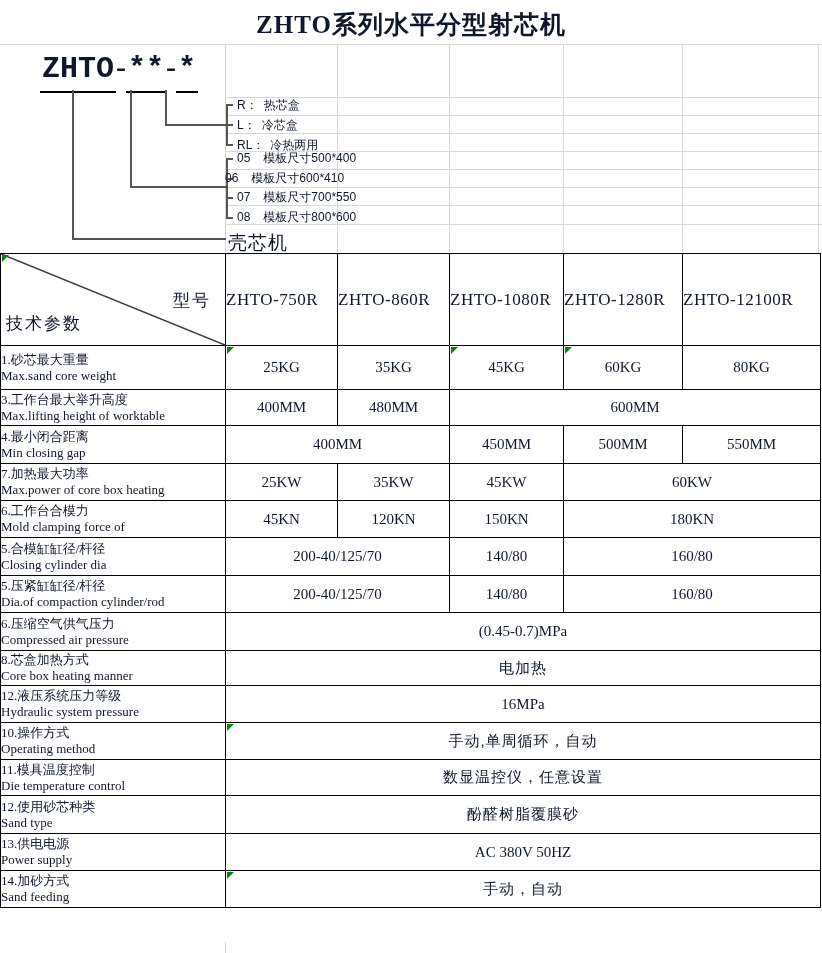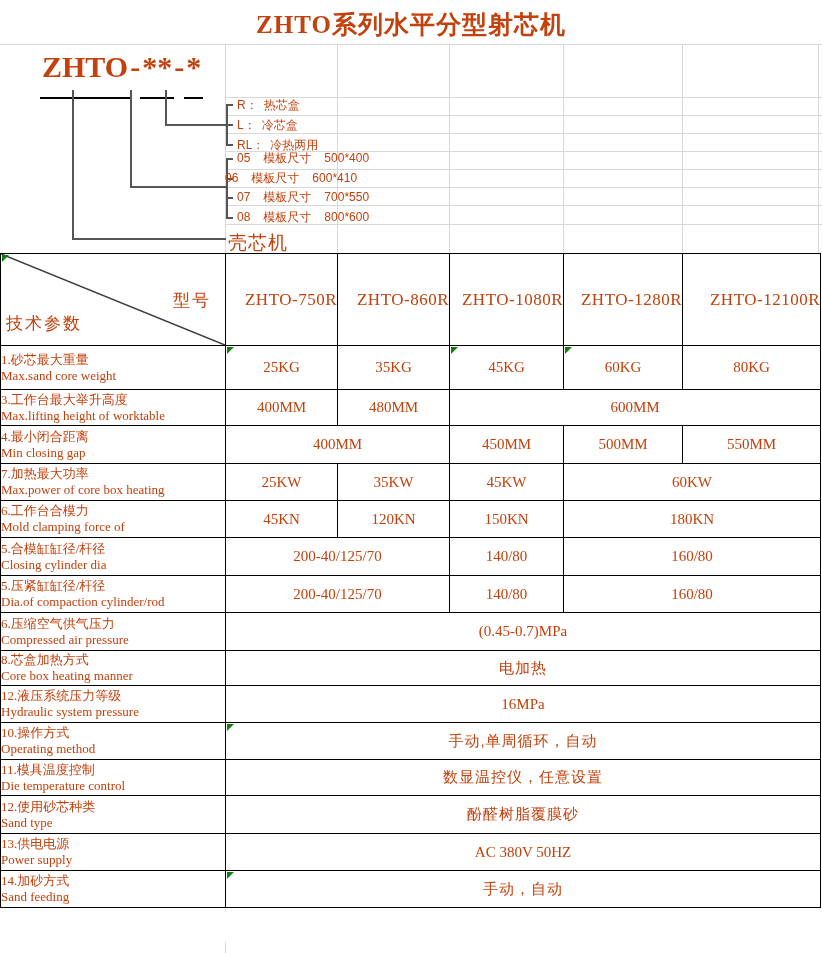--- a/index.html
+++ b/index.html
@@ -1,60 +1,60 @@
 <!DOCTYPE html>
 <html><head>
 <meta charset="utf-8">
 <style>
   html,body{margin:0;padding:0;background:#888;}
   .page{
     position:relative;width:822px;height:953px;margin:0 auto;
     background:#fff;overflow:hidden;
-    font-family:"Liberation Serif","DejaVu Serif",serif;color:#c2410c;
+    font-family:"Liberation Serif","DejaVu Serif",serif;color:#0f172a;
   }
   
   .gl{position:absolute;background:#d8d8d8;}
   
   .title{
     position:absolute;top:6px;left:0;width:822px;height:38px;
     text-align:center;font-size:25px;font-weight:bold;line-height:38px;
     letter-spacing:1px;
   }
   
   .code-text{
     position:absolute;left:40px;top:50px;
     font-size:30px;font-weight:bold;white-space:nowrap;
   }
-  .code-text .u{border-bottom:2px solid #000;padding:0 2px 14px 2px;}
+  .code-text .u{border-bottom:2px solid #000;padding:0 2px 5px 2px;font-family:Liberation Mono, monospace;}
   .dline{position:absolute;background:#555;}
   .opt-row{
     position:absolute;display:flex;align-items:center;
     font-family:"Liberation Sans","DejaVu Sans",sans-serif;
     font-size:12px;white-space:nowrap;height:15px;line-height:15px;
   }
   .opt-row .c{margin-right:6px;}
   .size-row .c{margin-right:13px;}
-  .size-row .l{margin-right:13px;}
+  .size-row .l{}
   .base-label{
     position:absolute;left:228px;top:230px;font-size:19px;letter-spacing:1px;
   }
   
   table.spec{
     position:absolute;left:0;top:253px;width:820px;
     border-collapse:collapse;table-layout:fixed;
   }
   table.spec td{
     border:1px solid #000;position:relative;overflow:hidden;
     padding:0;vertical-align:middle;
   }
   td.corner{padding:0;}
   td.corner svg{position:absolute;left:0;top:0;width:100%;height:100%;display:block;}
   .corner-tr{position:absolute;right:14px;top:35px;font-size:17px;letter-spacing:2px;}
   .corner-bl{position:absolute;left:5px;bottom:10px;font-size:17px;letter-spacing:2px;}
-  td.model{text-align:right;font-size:17px;letter-spacing:0.5px;}
+  td.model{text-align:left;font-size:17px;letter-spacing:0.5px;}
   td.lbl{padding:2px 2px 2px 3px;vertical-align:middle;}
   td.lbl .zh{font-size:13px;line-height:16px;}
   td.lbl .en{font-size:13px;line-height:16px;}
   td.v{text-align:center;font-size:15px;}
   td.v.small{font-size:11px;font-family:"Liberation Sans","DejaVu Sans",sans-serif;}
   td.v.cjk{font-family:"Liberation Sans","DejaVu Sans",sans-serif;font-size:15px;letter-spacing:1px;}
   .tri{
     position:absolute;top:1px;left:1px;width:0;height:0;
     border-top:7px solid #0e7e0e;border-right:7px solid transparent;
   }

